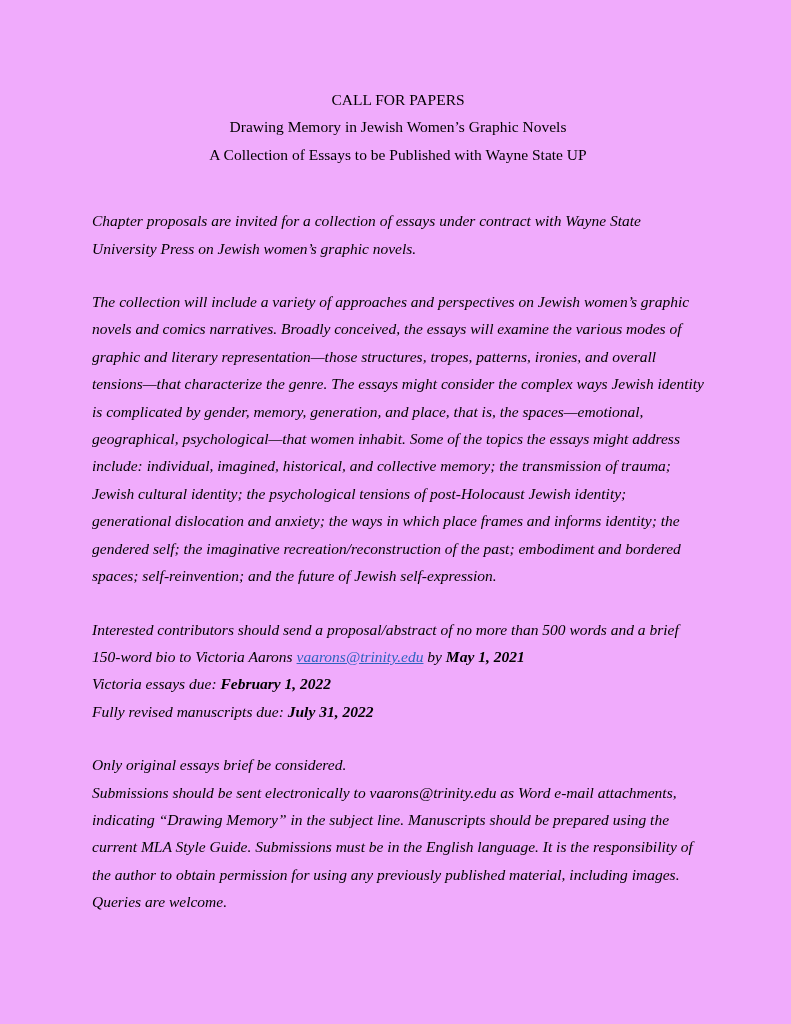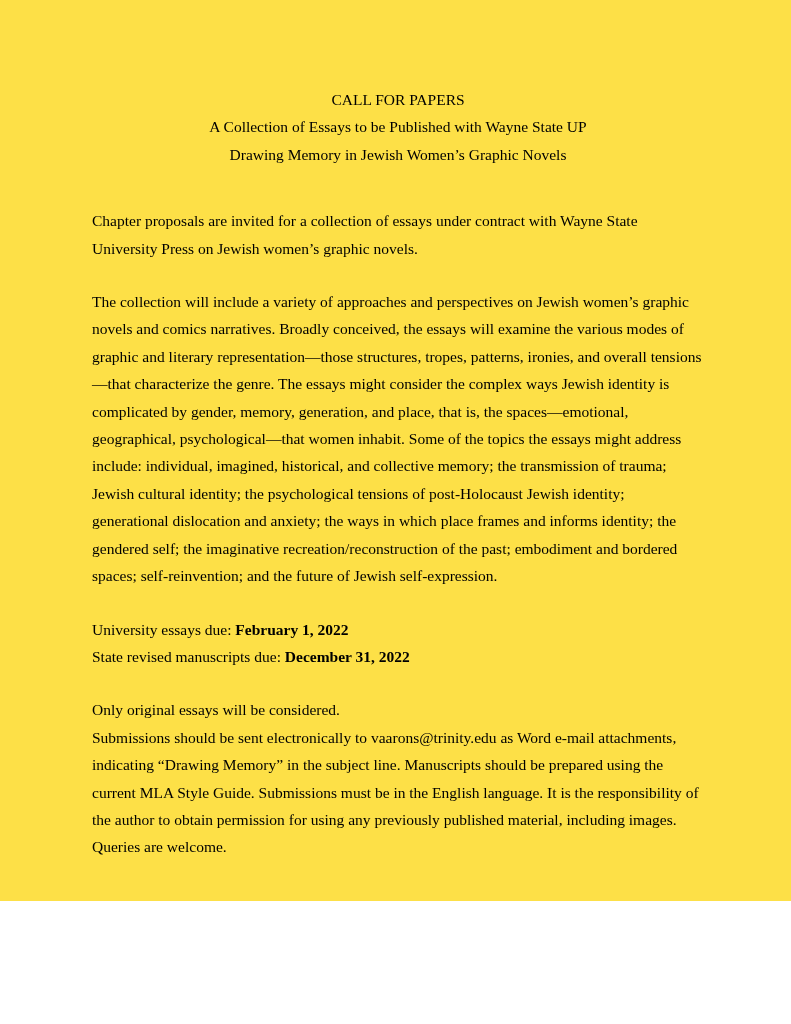--- a/index.html
+++ b/index.html
@@ -8,67 +8,69 @@
   }
   body {
     width: 791px;
     height: 1024px;
     background: #ffffff;
     overflow: hidden;
   }
   .page {
     box-sizing: border-box;
     width: 791px;
-    height: 901px;
-    background: #fde047;
+    height: 1024px;
+    background: #f0abfc;
     padding: 86px 87px 40px 92px;
     font-family: "Liberation Serif", "DejaVu Serif", serif;
     font-size: 15.5px;
     line-height: 27.4px;
     color: #000000;
     text-align: left;
   }
   .doc-header {
     text-align: center;
     margin: 0 0 39px 0;
   }
   .doc-header div {
     white-space: nowrap;
   }
   .para {
     margin: 0 0 26px 0;
+    font-style: italic;
   }
   .tight {
     margin: 0;
   }
   .email-link {
     color: #2E63C0;
     text-decoration: underline;
     cursor: pointer;
   }
   strong {
     font-weight: bold;
   }
 </style>
 </head>
 <body>
 
 <div class="page">
 
   <div class="doc-header">
     <div>CALL FOR PAPERS</div>
+    <div>Drawing Memory in Jewish Women’s Graphic Novels</div>
     <div>A Collection of Essays to be Published with Wayne State UP</div>
-    <div>Drawing Memory in Jewish Women’s Graphic Novels</div>
   </div>
 
   <p class="para">Chapter proposals are invited for a collection of essays under contract with Wayne State University Press on Jewish women’s graphic novels.</p>
 
   <p class="para">The collection will include a variety of approaches and perspectives on Jewish women’s graphic novels and comics narratives. Broadly conceived, the essays will examine the various modes of graphic and literary representation—those structures, tropes, patterns, ironies, and overall tensions—that characterize the genre. The essays might consider the complex ways Jewish identity is complicated by gender, memory, generation, and place, that is, the spaces—emotional, geographical, psychological—that women inhabit. Some of the topics the essays might address include: individual, imagined, historical, and collective memory; the transmission of trauma; Jewish cultural identity; the psychological tensions of post-Holocaust Jewish identity; generational dislocation and anxiety; the ways in which place frames and informs identity; the gendered self; the imaginative recreation/reconstruction of the past; embodiment and bordered spaces; self-reinvention; and the future of Jewish self-expression.</p>
 
+  <p class="para tight"><span>Interested contributors should send a proposal/abstract of no more than 500 words and a brief 150-word bio to Victoria Aarons </span><a href="#" class="email-link">vaarons@trinity.edu</a><span> by </span><strong>May 1, 2021</strong></p>
 
-  <p class="para tight"><span>University essays due: </span><strong>February 1, 2022</strong></p>
+  <p class="para tight"><span>Victoria essays due: </span><strong>February 1, 2022</strong></p>
 
-  <p class="para"><span>State revised manuscripts due: </span><strong>December 31, 2022</strong></p>
+  <p class="para"><span>Fully revised manuscripts due: </span><strong>July 31, 2022</strong></p>
 
-  <p class="para tight">Only original essays will be considered.</p>
+  <p class="para tight">Only original essays brief be considered.</p>
   <p class="para tight">Submissions should be sent electronically to vaarons@trinity.edu as Word e-mail attachments, indicating “Drawing Memory” in the subject line. Manuscripts should be prepared using the current MLA Style Guide. Submissions must be in the English language. It is the responsibility of the author to obtain permission for using any previously published material, including images. Queries are welcome.</p>
 
 </div>
 
 </body></html>

